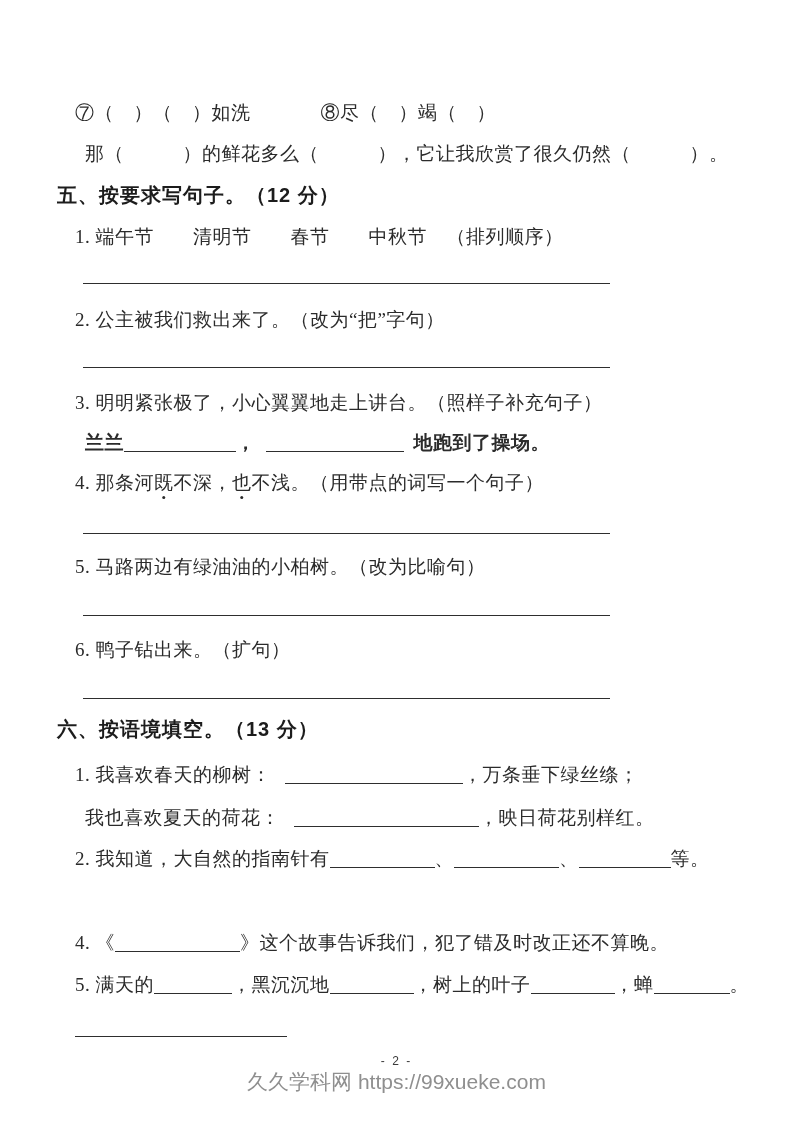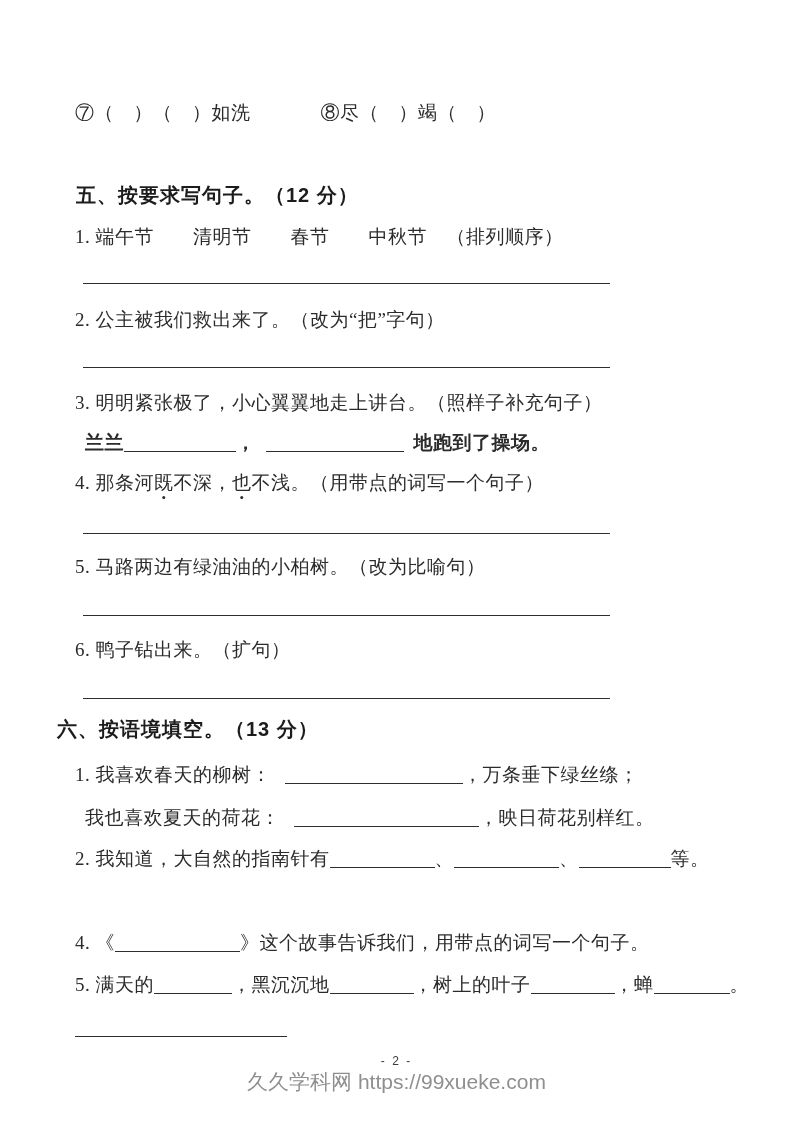--- a/index.html
+++ b/index.html
@@ -64,36 +64,37 @@
     font-family:"Liberation Sans","DejaVu Sans",sans-serif;
     font-size:21px;
     color:#8f8f8f;
   }
 </style>
 </head>
 <body>
 
 <div id="content">
     <div class="row" style="top: 100px; left: 75px;"><span>⑦（　）（　）如洗</span><span class="spacer" style="width: 70px;"></span><span>⑧尽（　）竭（　）</span></div>
-    <div class="row hdr" style="top: 181px; left: 57px; margin-left: 19px;"><span>五、按要求写句子。（12 分）</span></div>
+    <div class="row" style="top: 141px; left: 85px;"><span>那（　　　）的鲜花多么（　　　），它让我欣赏了很久仍然（　　　）。</span></div>
+    <div class="row hdr" style="top: 181px; left: 57px;"><span>五、按要求写句子。（12 分）</span></div>
     <div class="row" style="top: 224px; left: 75px;"><span>1. 端午节　　清明节　　春节　　中秋节　（排列顺序）</span></div>
     <div class="row rule" style="top: 283px; left: 83px; width: 527px;"></div>
     <div class="row" style="top: 307px; left: 75px;"><span>2. 公主被我们救出来了。（改为“把”字句）</span></div>
     <div class="row rule" style="top: 367px; left: 83px; width: 527px;"></div>
     <div class="row" style="top: 390px; left: 75px;"><span>3. 明明紧张极了，小心翼翼地走上讲台。（照样子补充句子）</span></div>
     <div class="row" style="top: 430px; left: 85px; font-weight: bold;"><span>兰兰</span><span class="blank" style="width: 112px;"></span><span>，</span><span class="spacer" style="width: 10px;"></span><span class="blank" style="width: 138px;"></span><span class="spacer" style="width: 10px;"></span><span>地跑到了操场。</span></div>
     <div class="row" style="top: 470px; left: 75px;"><span>4. 那条河</span><span class="em">既</span><span>不深，</span><span class="em">也</span><span>不浅。（用带点的词写一个句子）</span></div>
     <div class="row rule" style="top: 533px; left: 83px; width: 527px;"></div>
     <div class="row" style="top: 554px; left: 75px;"><span>5. 马路两边有绿油油的小柏树。（改为比喻句）</span></div>
     <div class="row rule" style="top: 615px; left: 83px; width: 527px;"></div>
     <div class="row" style="top: 637px; left: 75px;"><span>6. 鸭子钻出来。（扩句）</span></div>
     <div class="row rule" style="top: 698px; left: 83px; width: 527px;"></div>
     <div class="row hdr" style="top: 715px; left: 57px;"><span>六、按语境填空。（13 分）</span></div>
     <div class="row" style="top: 762px; left: 75px;"><span>1. 我喜欢春天的柳树：</span><span class="spacer" style="width: 14px;"></span><span class="blank" style="width: 178px;"></span><span>，万条垂下绿丝绦；</span></div>
     <div class="row" style="top: 805px; left: 85px;"><span>我也喜欢夏天的荷花：</span><span class="spacer" style="width: 14px;"></span><span class="blank" style="width: 185px;"></span><span>，映日荷花别样红。</span></div>
     <div class="row" style="top: 846px; left: 75px;"><span>2. 我知道，大自然的指南针有</span><span class="blank" style="width: 105px;"></span><span>、</span><span class="blank" style="width: 105px;"></span><span>、</span><span class="blank" style="width: 92px;"></span><span>等。</span></div>
-    <div class="row" style="top: 930px; left: 75px;"><span>4. 《</span><span class="blank" style="width: 125px;"></span><span>》这个故事告诉我们，用带点的词写一个句子。</span></div>
+    <div class="row" style="top: 930px; left: 75px;"><span>4. 《</span><span class="blank" style="width: 125px;"></span><span>》这个故事告诉我们，犯了错及时改正还不算晚。</span></div>
     <div class="row" style="top: 972px; left: 75px;"><span>5. 满天的</span><span class="blank" style="width: 78px;"></span><span>，黑沉沉地</span><span class="blank" style="width: 84px;"></span><span>，树上的叶子</span><span class="blank" style="width: 84px;"></span><span>，蝉</span><span class="blank" style="width: 76px;"></span><span>。</span></div>
     <div class="row" style="top: 1015px; left: 75px;"><span class="blank" style="width: 212px;"></span></div>
   </div>
 
 <div class="pagenum">- 2 -</div>
 <div class="sitefoot">久久学科网 https://99xueke.com</div>
 
 </body></html>

